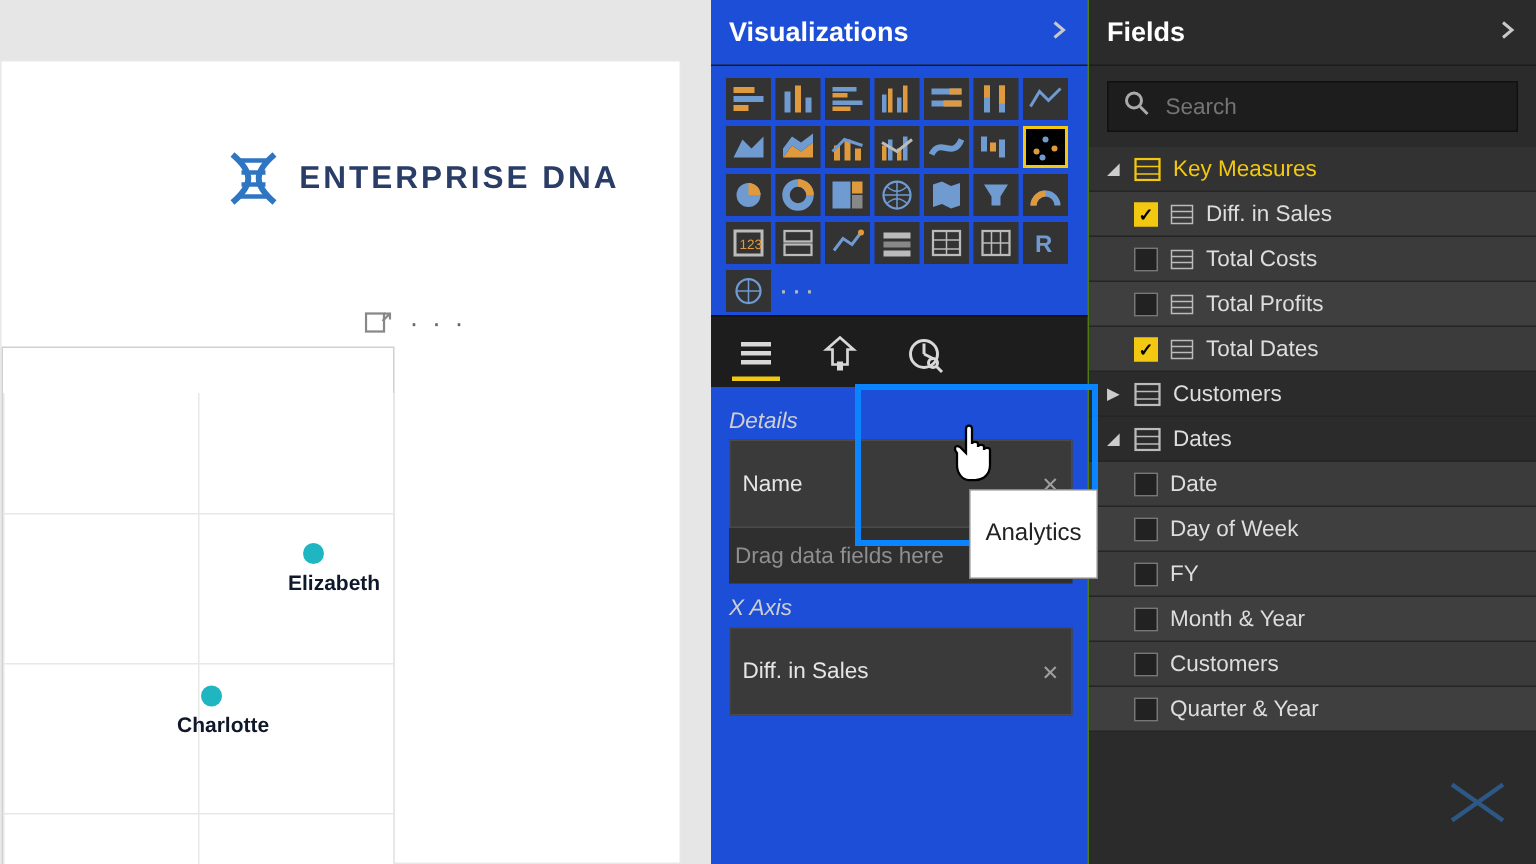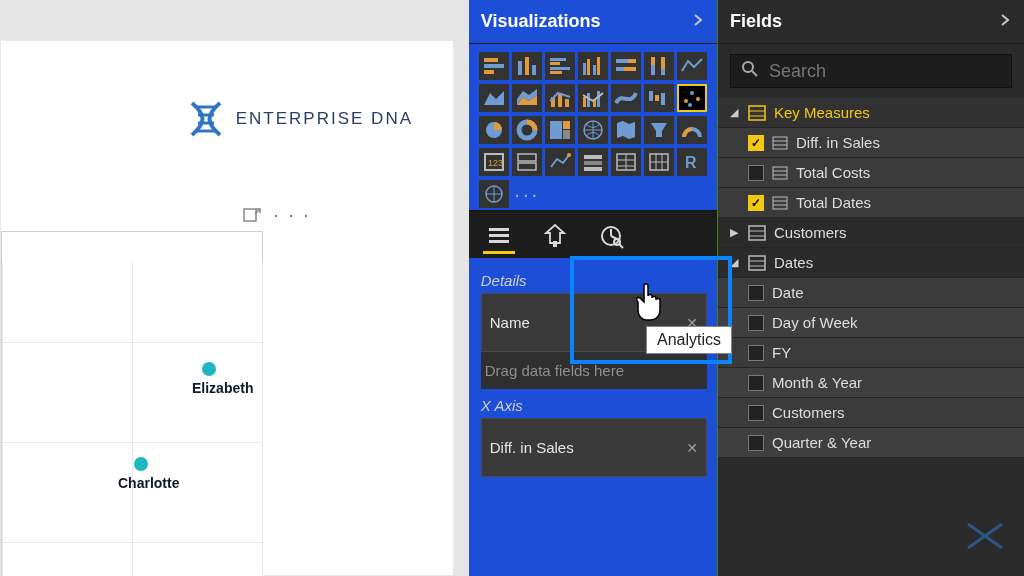--- a/index.html
+++ b/index.html
@@ -7,21 +7,21 @@
   .app { display: flex; width: 1024px; height: 576px; }
 
   
   .canvas-wrap { width: 474px; height: 576px; background: #e6e6e6; position: relative; }
   .canvas   {
     position: absolute; left: 0; top: 40px; width: 454px; height: 536px;
     background: #ffffff; border: 1px solid #e8e8e8;
   }
   .brand {
     position: absolute; right: 40px; top: 60px; display: flex; align-items: center;
-    gap: 10px; color: #2a3d66; font-weight: 400; letter-spacing: 2px; font-size: 17px; justify-content: flex-end;
+    gap: 10px; color: #2a3d66; font-weight: 700; letter-spacing: 2px; font-size: 21px; justify-content: flex-end;
   }
   .brand .dna {
     width: 40px; height: 36px; position: relative;
   }
   .brand .dna svg { width: 40px; height: 36px; }
   .viz-frame {
     position: absolute; left: 0; top: 190px; width: 262px; height: 386px;
     border: 1px solid #d0d0d0; background: #fff;
   }
   .viz-toolbar {
@@ -79,21 +79,21 @@
   .highlight-rect {
     position: absolute; border: 4px solid #0b84ff; pointer-events: none;
     left: 570px; top: 256px; width: 162px; height: 108px; z-index: 200;
   }
   .cursor-hand {
     position: absolute; left: 630px; top: 280px; z-index: 210; pointer-events: none;
   }
   .cursor-hand svg { width: 38px; height: 42px; }
   .tooltip {
     position: absolute; left: 646px; top: 326px; z-index: 220;
-    background: #fff; color: #222; border: 1px solid #888; padding: 4px 10px;
+    background: #fff; color: #222; border: 1px solid #888; padding: 20px 10px;
     font-size: 16px; pointer-events: none;
   }
 
   .well-sec {
     padding: 6px 10px 4px 12px; font-size: 15px; color: #cfcfcf;
   }
   .well-label { margin: 8px 0 4px 0; color: #cfcfcf; font-style: italic; }
   .well {
     background: #3a3a3a; border: 1px solid #4a4a4a; color: #e6e6e6;
     padding: 20px 8px; font-size: 15px; display: flex; align-items: center; justify-content: space-between;
@@ -106,21 +106,21 @@
     flex: 1; height: 576px; background: #2b2b2b; color: #e6e6e6;
     display: flex; flex-direction: column; position: relative;
   }
   .search-box {
     margin: 10px 12px; height: 34px; background: #1d1d1d; border: 1px solid #111;
     display: flex; align-items: center; gap: 10px; padding: 0 10px; color: #aaa;
   }
   .search-box svg { width: 18px; height: 18px; flex: none; }
   .search-box input {
     flex: 1; background: transparent; border: none; outline: none; color: #84cc16;
-    font-size: 18px;
+    font-size: 15px;
   }
   .tree { flex: 1; overflow: hidden; font-size: 15px; }
   .row {
     display: flex; align-items: center; height: 30px; padding: 0 8px 0 12px;
     border-bottom: 1px solid #252525; gap: 8px; cursor: pointer;
   }
   .row .arr { width: 10px; color: #ccc; font-size: 11px; }
   .row .tbl-ico { width: 18px; height: 16px; }
   .row.table-hdr { color: #f2c811; background: #323232; }
   .row.meas  { padding-left: 30px; color: #ddd; background: #3b3b3b; }
@@ -487,20 +487,29 @@
       </div>
       <div class="row meas">
         <span class="chk"></span>
         <span class="meas-ico"><svg viewBox="0 0 16 14">
               <rect x="1" y="1" width="14" height="12" fill="none" stroke="#bbb"></rect>
               <line x1="1" y1="5" x2="15" y2="5" stroke="#bbb"></line>
               <line x1="1" y1="9" x2="15" y2="9" stroke="#bbb"></line>
             </svg></span>
         <span>Total Costs</span>
       </div>
+      <div class="row meas alt">
+        <span class="chk"></span>
+        <span class="meas-ico"><svg viewBox="0 0 16 14">
+              <rect x="1" y="1" width="14" height="12" fill="none" stroke="#bbb"></rect>
+              <line x1="1" y1="5" x2="15" y2="5" stroke="#bbb"></line>
+              <line x1="1" y1="9" x2="15" y2="9" stroke="#bbb"></line>
+            </svg></span>
+        <span>Total Profits</span>
+      </div>
       <div class="row meas">
         <span class="chk on"></span>
         <span class="meas-ico"><svg viewBox="0 0 16 14">
               <rect x="1" y="1" width="14" height="12" fill="none" stroke="#bbb"></rect>
               <line x1="1" y1="5" x2="15" y2="5" stroke="#bbb"></line>
               <line x1="1" y1="9" x2="15" y2="9" stroke="#bbb"></line>
             </svg></span>
         <span>Total Dates</span>
       </div>
 

